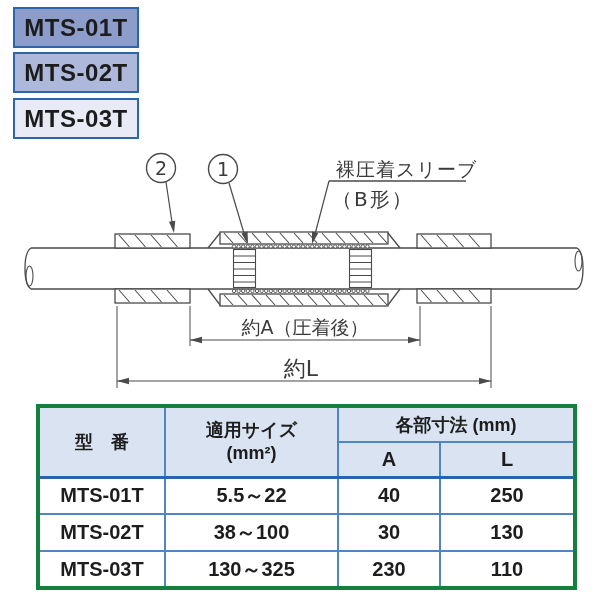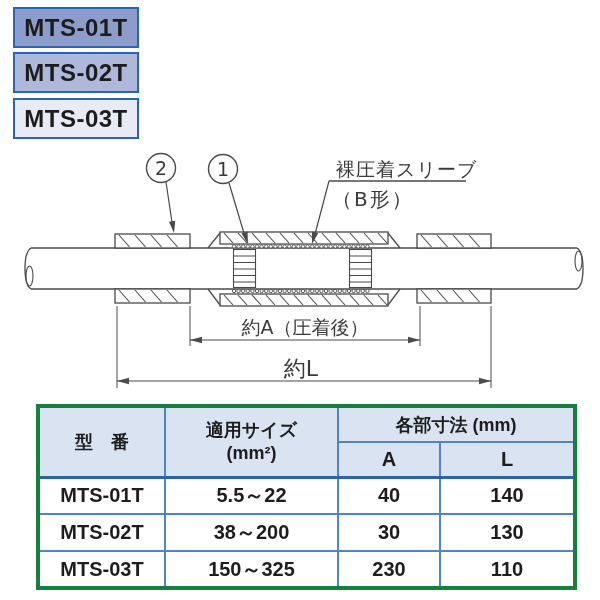--- a/index.html
+++ b/index.html
@@ -240,29 +240,29 @@
       <tr>
         <th class="al">A</th>
         <th class="al">L</th>
       </tr>
     </thead>
     <tbody>
       <tr>
         <td>MTS-01T</td>
         <td>5.5～22</td>
         <td>40</td>
-        <td>140</td>
+        <td>250</td>
       </tr>
       <tr>
         <td>MTS-02T</td>
-        <td>38～200</td>
+        <td>38～100</td>
         <td>30</td>
         <td>130</td>
       </tr>
       <tr>
         <td>MTS-03T</td>
-        <td>150～325</td>
+        <td>130～325</td>
         <td>230</td>
         <td>110</td>
       </tr>
     </tbody>
   </table>
 </div>
 
 </body></html>

